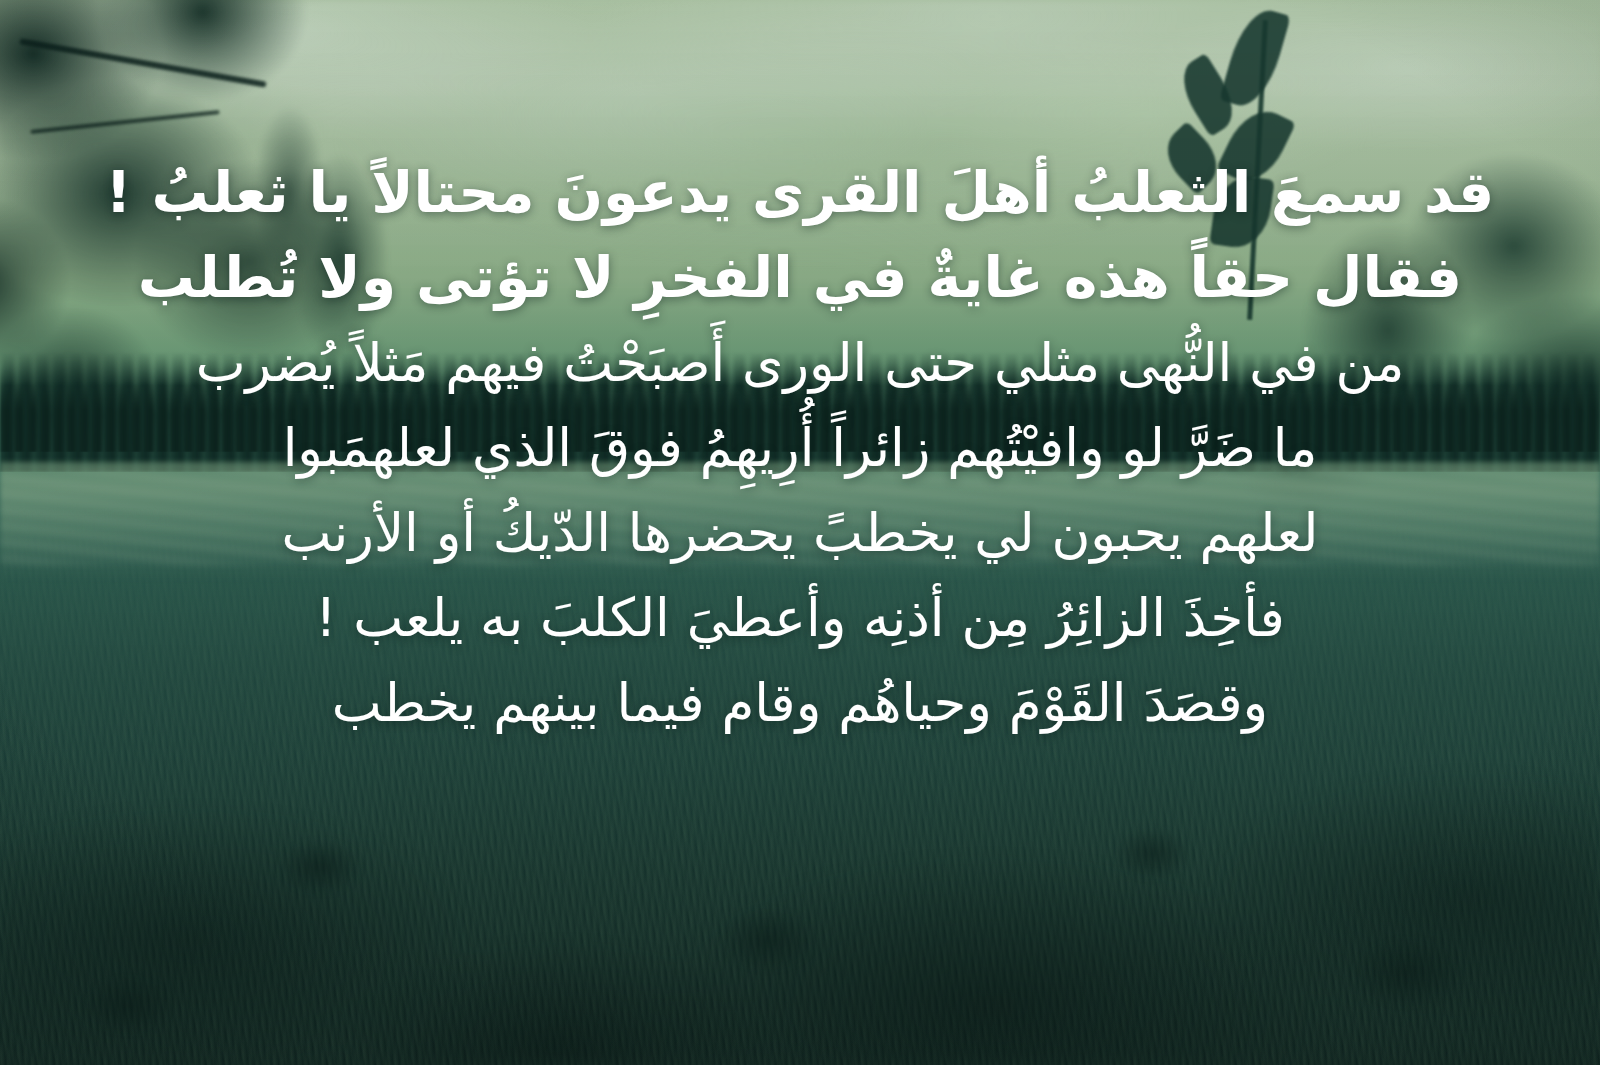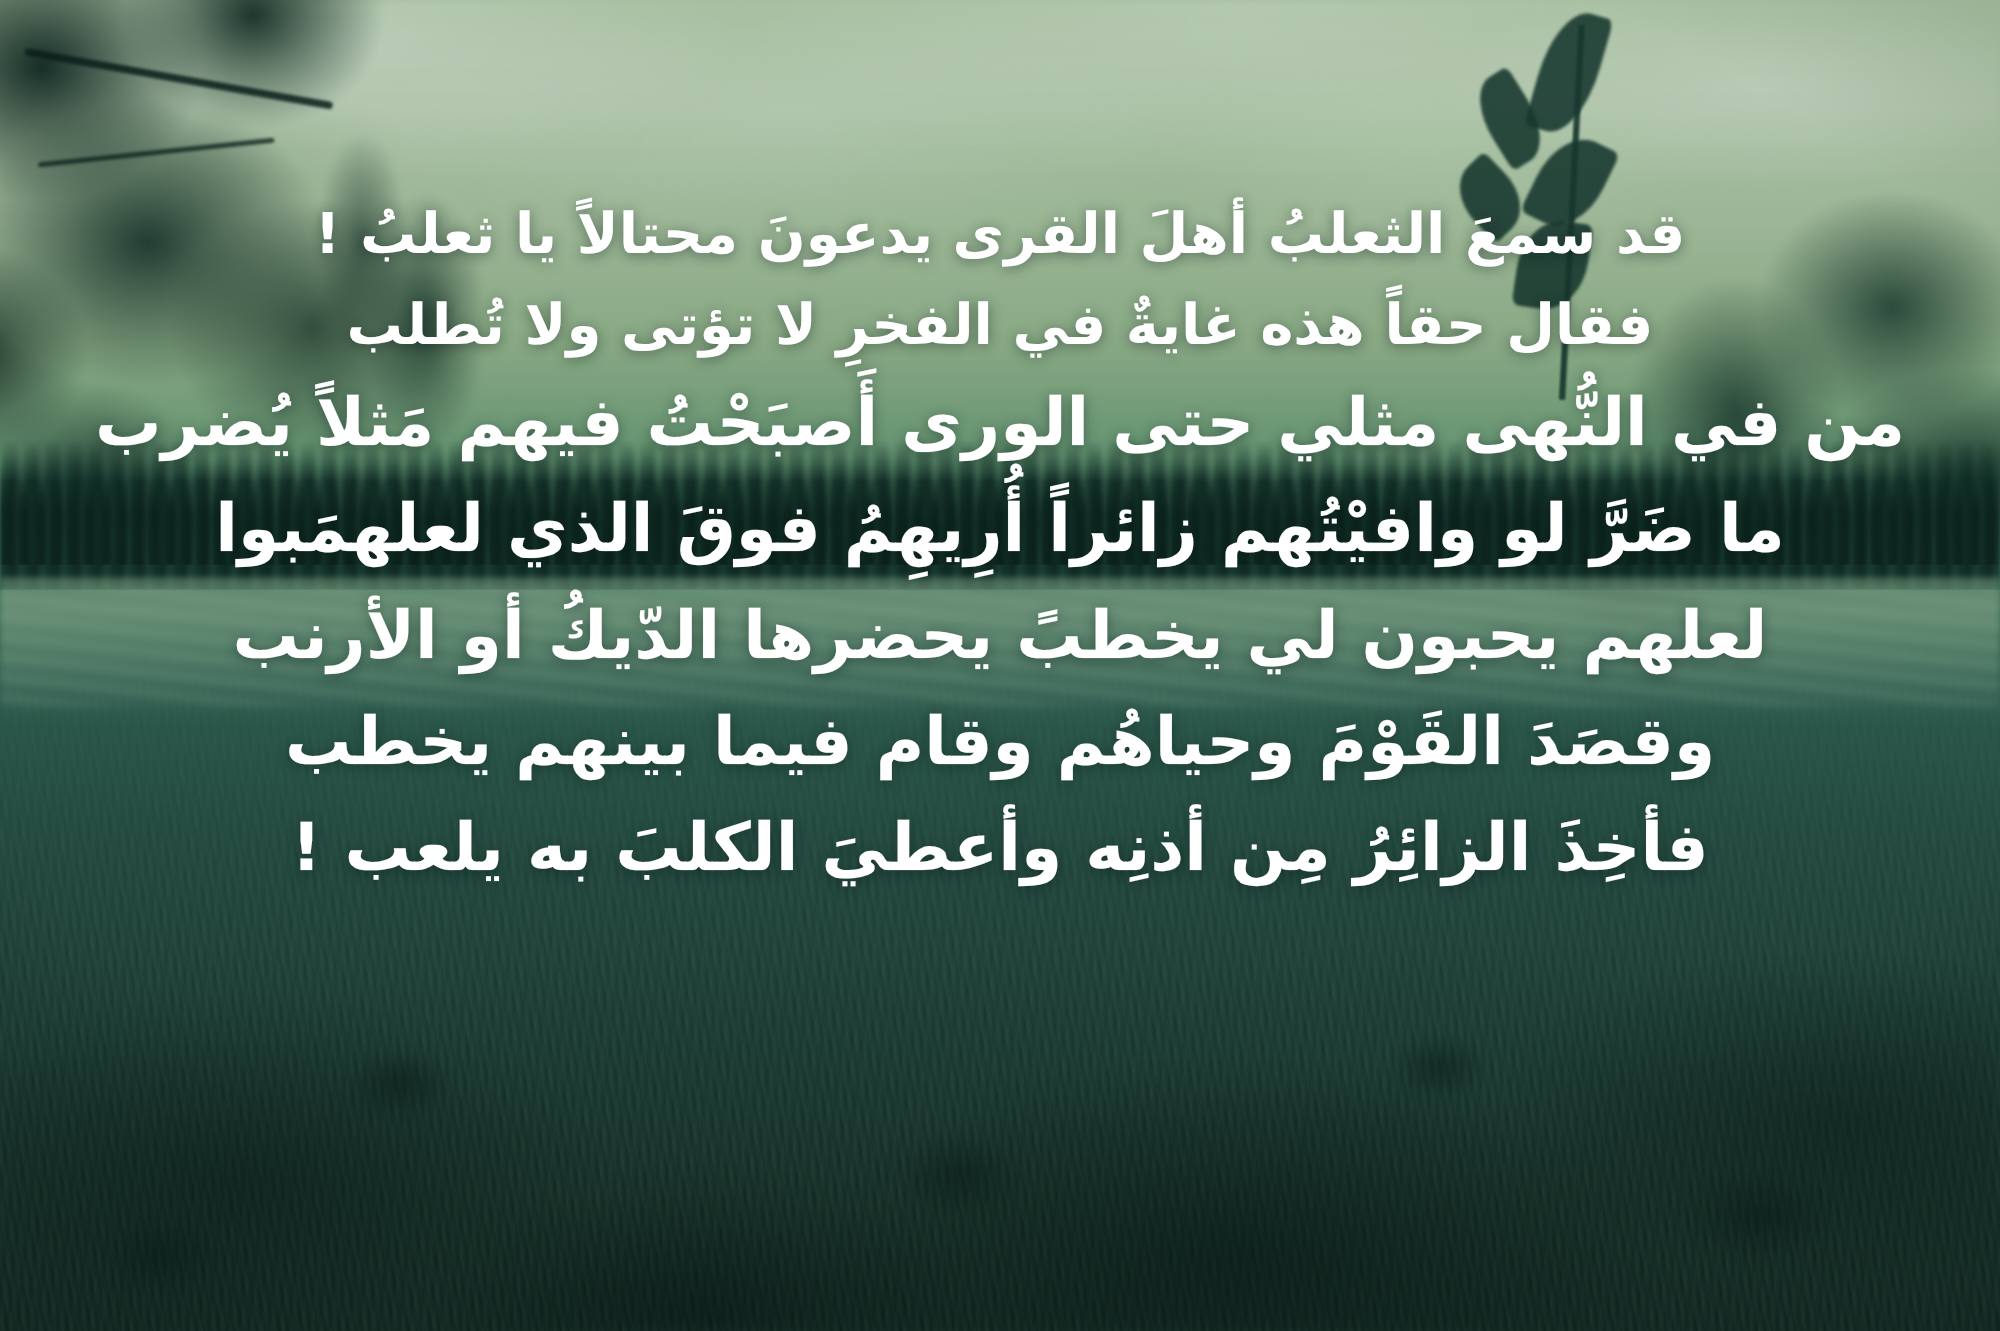--- a/index.html
+++ b/index.html
@@ -261,26 +261,26 @@
     z-index: 5;
   }
   .line {
     color: #ffffff;
     white-space: nowrap;
     line-height: 1.0;
     text-shadow: 0 2px 10px rgba(10,30,26,.45);
   }
   .line.bold {
     font-weight: 700;
-    font-size: 45px;
+    font-size: 57px;
     letter-spacing: -0.5px;
     padding: 14px 0;
   }
   .line.thin {
-    font-weight: 700;
+    font-weight: 400;
     font-size: 53px;
     letter-spacing: 0px;
     padding: 16px 0;
     -webkit-text-stroke: 0.2px rgba(255,255,255,.35);
   }
 </style>
 </head>
 <body>
 
 <div class="poster">
@@ -308,17 +308,17 @@
     <div class="tint"></div>
     <div class="vignette"></div>
   </div>
 
   <div class="poem">
     <div class="line bold">قد سمعَ الثعلبُ أهلَ القرى يدعونَ محتالاً يا ثعلبُ !</div>
     <div class="line bold">فقال حقاً هذه غايةٌ في الفخرِ لا تؤتى ولا تُطلب</div>
     <div class="line thin">من في النُّهى مثلي حتى الورى أَصبَحْتُ فيهم مَثلاً يُضرب</div>
     <div class="line thin">ما ضَرَّ لو وافيْتُهم زائراً أُرِيهِمُ فوقَ الذي لعلهمَبوا</div>
     <div class="line thin">لعلهم يحبون لي يخطبً يحضرها الدّيكُ أو الأرنب</div>
+    <div class="line thin">فأخِذَ الزائِرُ مِن أذنِه وأعطيَ الكلبَ به يلعب !</div>
     <div class="line thin">وقصَدَ القَوْمَ وحياهُم وقام فيما بينهم يخطب</div>
-    <div class="line thin">فأخِذَ الزائِرُ مِن أذنِه وأعطيَ الكلبَ به يلعب !</div>
   </div>
 
 </div>
 
 </body></html>

